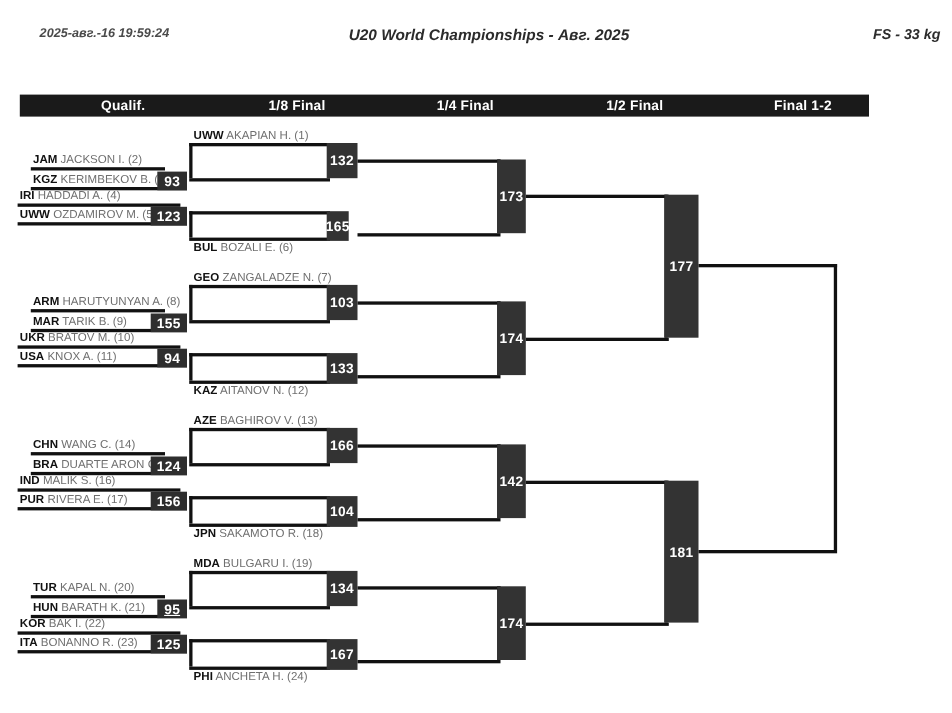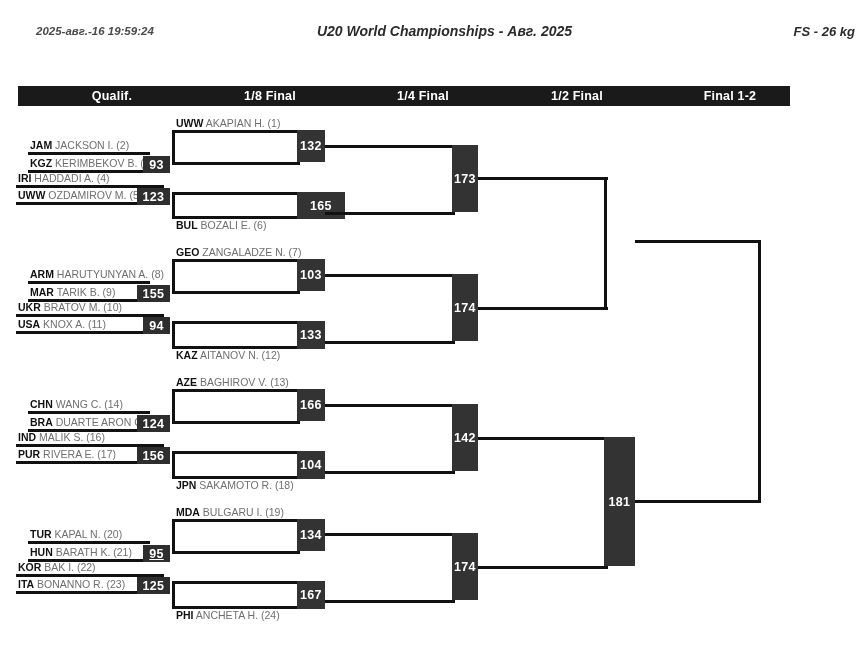--- a/index.html
+++ b/index.html
@@ -97,21 +97,21 @@
   .score.qual {
     background: #2e2e2e;
   }
 </style>
 </head>
 <body>
 
 <div id="top-header">
   <div class="hdr-text" id="hdr-datetime">2025-авг.-16 19:59:24</div>
   <div class="hdr-text" id="hdr-title">U20 World Championships - Авг. 2025</div>
-  <div class="hdr-text" id="hdr-category">FS - 26 kg</div>
+  <div class="hdr-text" id="hdr-category">FS - 33 kg</div>
 </div>
 
 <div id="round-bar">
     <div class="round-label" style="left: 70px;">Qualif.</div>
     <div class="round-label" style="left: 228px;">1/8 Final</div>
     <div class="round-label" style="left: 381px;">1/4 Final</div>
     <div class="round-label" style="left: 535px;">1/2 Final</div>
     <div class="round-label" style="left: 688px;">Final 1-2</div>
   </div>
 
@@ -158,21 +158,21 @@
     <div class="score qual" style="left: 137px; top: 577px; width: 33px; height: 17px;">125</div>
     <div class="hline" style="left: 172px; top: 130px; width: 128px;"></div>
     <div class="hline" style="left: 172px; top: 162px; width: 128px;"></div>
     <div class="vline" style="left: 172px; top: 130px; height: 32px;"></div>
     <div class="name" style="left: 176px; top: 117px;"><span class="cc">UWW</span><span> AKAPIAN H. (1)</span></div>
     <div class="score" style="left: 297px; top: 130px; width: 28px; height: 32px;">132</div>
     <div class="hline" style="left: 172px; top: 192px; width: 128px;"></div>
     <div class="hline" style="left: 172px; top: 216px; width: 128px;"></div>
     <div class="vline" style="left: 172px; top: 192px; height: 24px;"></div>
     <div class="name" style="left: 176px; top: 219px;"><span class="cc">BUL</span><span> BOZALI E. (6)</span></div>
-    <div class="score" style="left: 297px; top: 192px; width: 48px; height: 27px;">165</div>
+    <div class="score" style="left: 297px; top: 192px; width: 20px; height: 27px;">165</div>
     <div class="hline" style="left: 172px; top: 259px; width: 128px;"></div>
     <div class="hline" style="left: 172px; top: 291px; width: 128px;"></div>
     <div class="vline" style="left: 172px; top: 259px; height: 32px;"></div>
     <div class="name" style="left: 176px; top: 246px;"><span class="cc">GEO</span><span> ZANGALADZE N. (7)</span></div>
     <div class="score" style="left: 297px; top: 259px; width: 28px; height: 32px;">103</div>
     <div class="hline" style="left: 172px; top: 321px; width: 128px;"></div>
     <div class="hline" style="left: 172px; top: 346px; width: 128px;"></div>
     <div class="vline" style="left: 172px; top: 321px; height: 25px;"></div>
     <div class="name" style="left: 176px; top: 349px;"><span class="cc">KAZ</span><span> AITANOV N. (12)</span></div>
     <div class="score" style="left: 297px; top: 321px; width: 28px; height: 28px;">133</div>
@@ -208,20 +208,21 @@
     <div class="hline" style="left: 325px; top: 471px; width: 130px;"></div>
     <div class="vline" style="left: 452px; top: 404px; height: 67px;"></div>
     <div class="score" style="left: 452px; top: 404px; width: 26px; height: 67px;">142</div>
     <div class="hline" style="left: 325px; top: 533px; width: 130px;"></div>
     <div class="hline" style="left: 325px; top: 600px; width: 130px;"></div>
     <div class="vline" style="left: 452px; top: 533px; height: 67px;"></div>
     <div class="score" style="left: 452px; top: 533px; width: 26px; height: 67px; text-align: center;">174</div>
     <div class="hline" style="left: 478px; top: 177px; width: 130px;"></div>
     <div class="hline" style="left: 478px; top: 307px; width: 130px;"></div>
     <div class="vline" style="left: 604px; top: 177px; height: 130px;"></div>
+    <div class="score" style="left: 604px; top: 177px; width: 31px; height: 130px;">177</div>
     <div class="hline" style="left: 478px; top: 437px; width: 130px;"></div>
     <div class="hline" style="left: 478px; top: 566px; width: 130px;"></div>
     <div class="vline" style="left: 604px; top: 437px; height: 129px;"></div>
     <div class="score" style="left: 604px; top: 437px; width: 31px; height: 129px;">181</div>
     <div class="hline" style="left: 635px; top: 240px; width: 126px;"></div>
     <div class="hline" style="left: 635px; top: 500px; width: 126px;"></div>
     <div class="vline" style="left: 758px; top: 240px; height: 260px;"></div>
   </div>
 
 </body></html>

